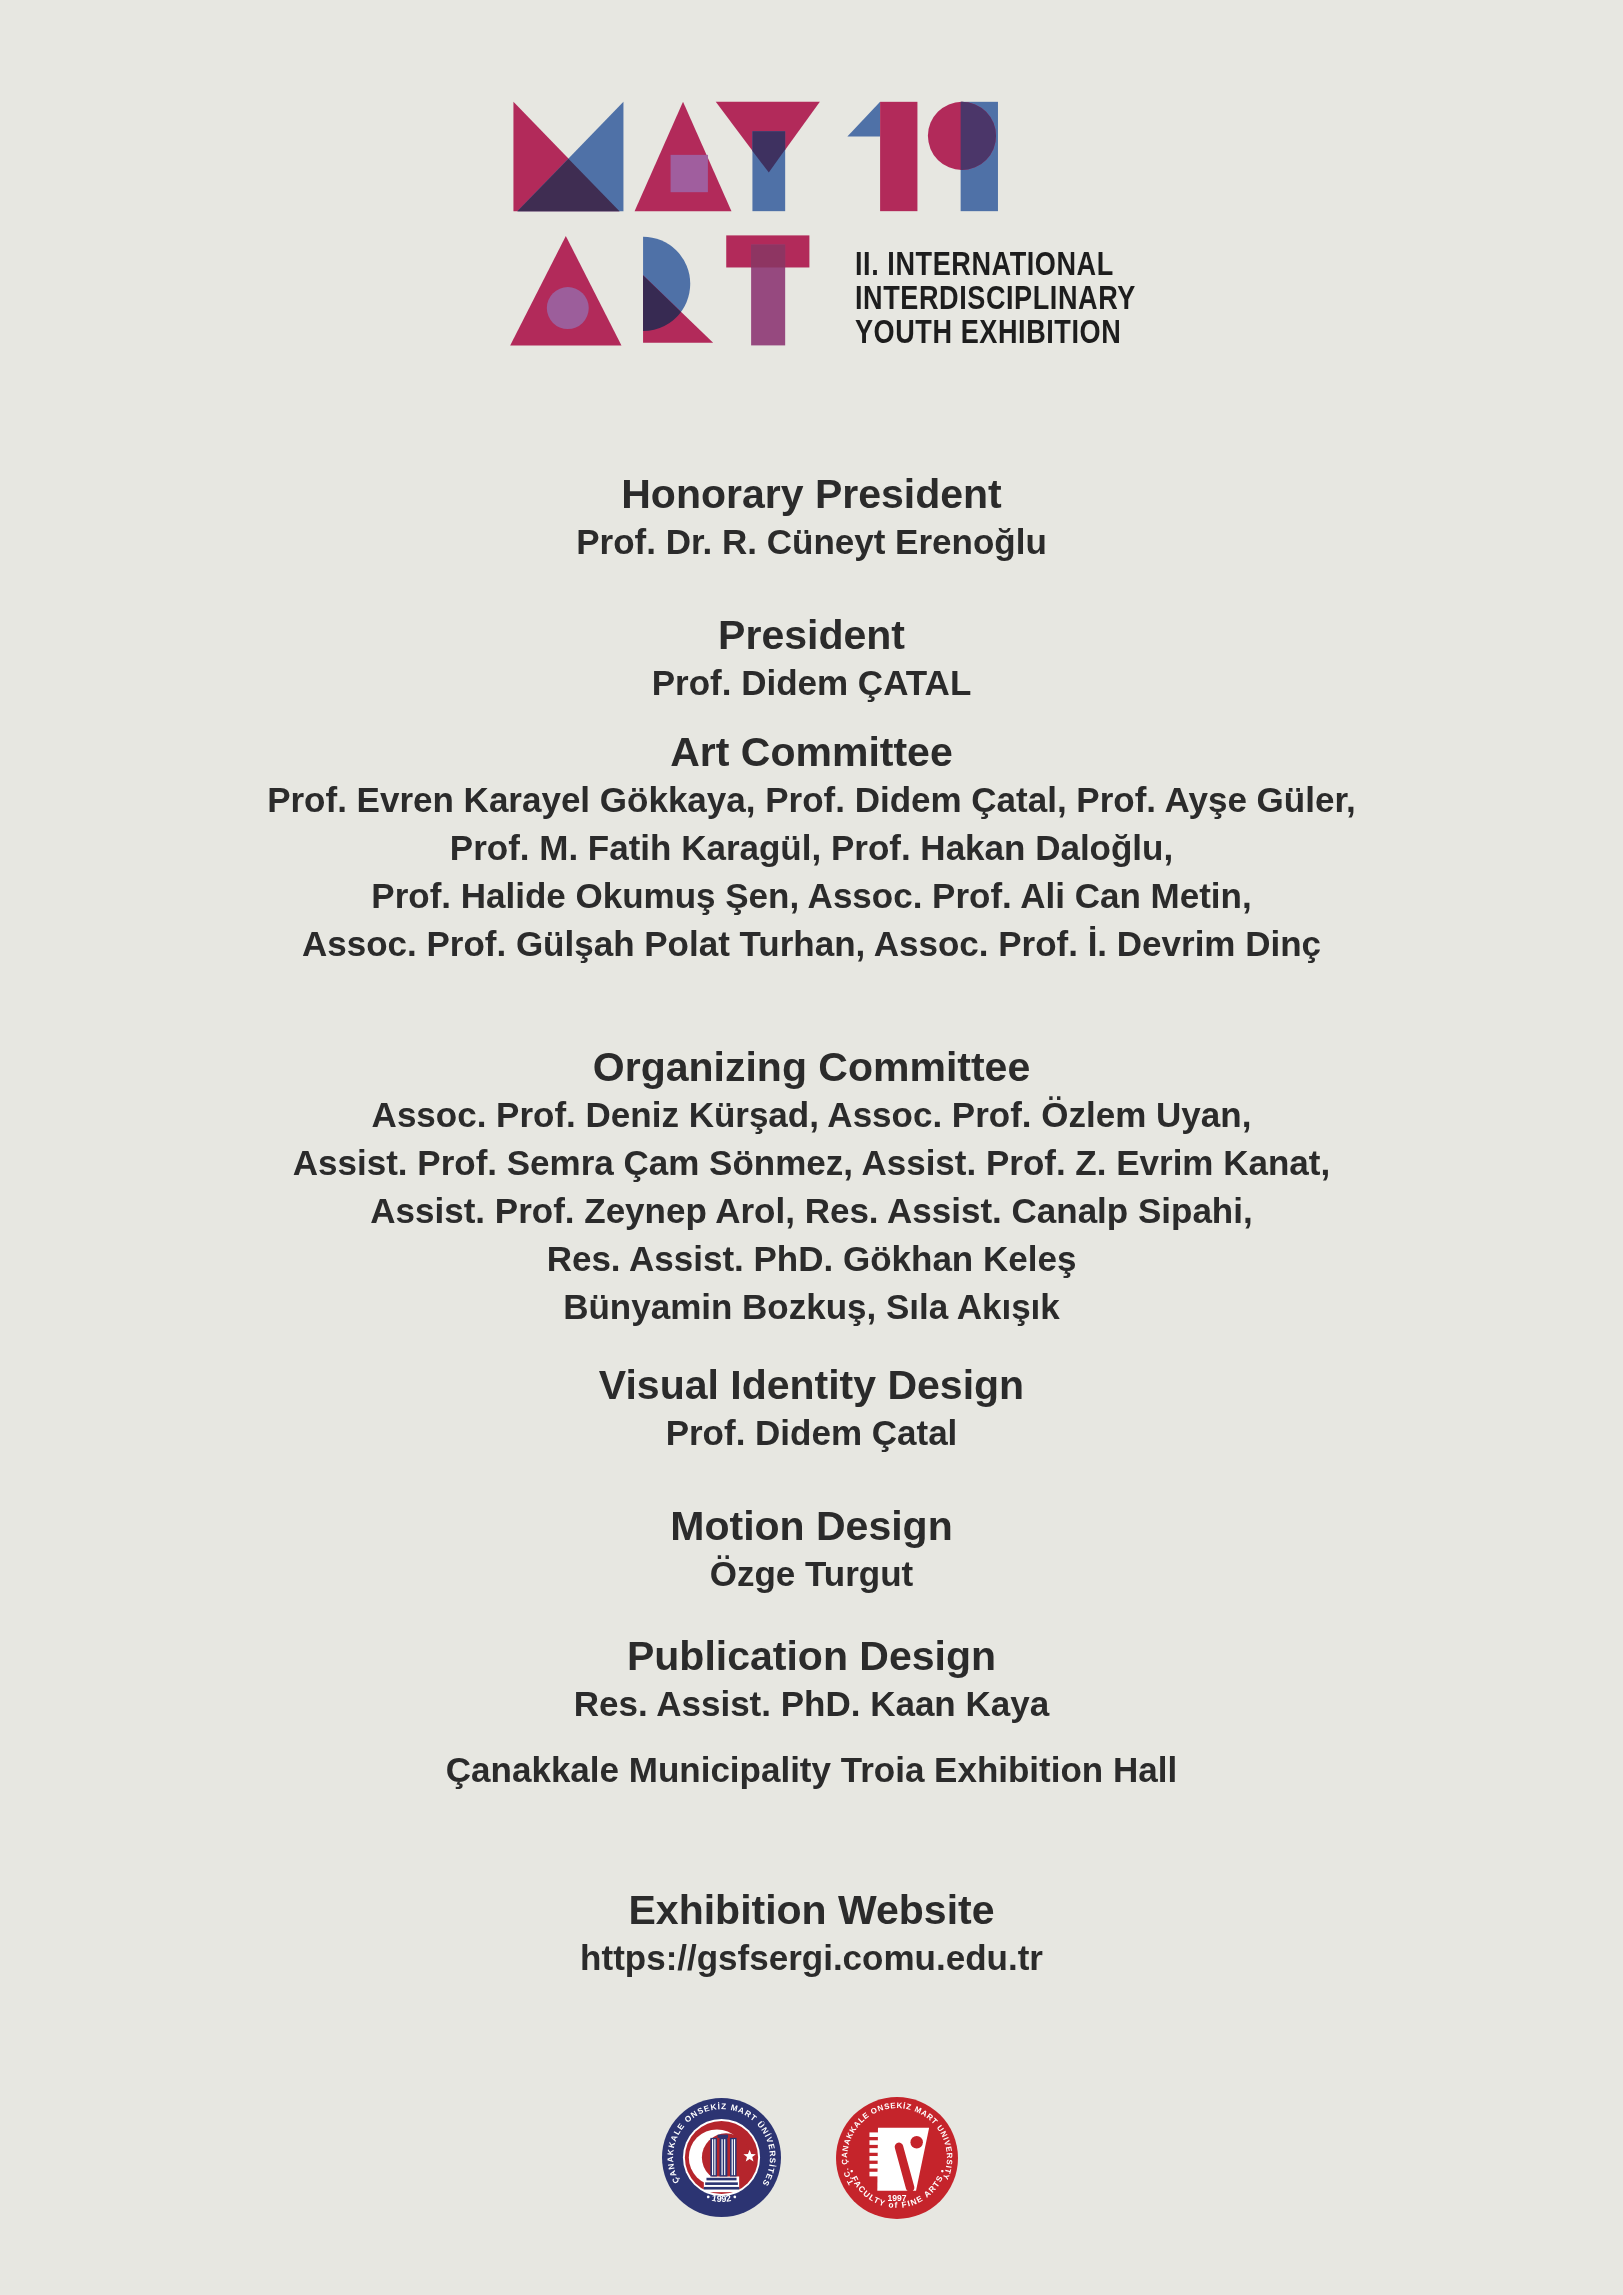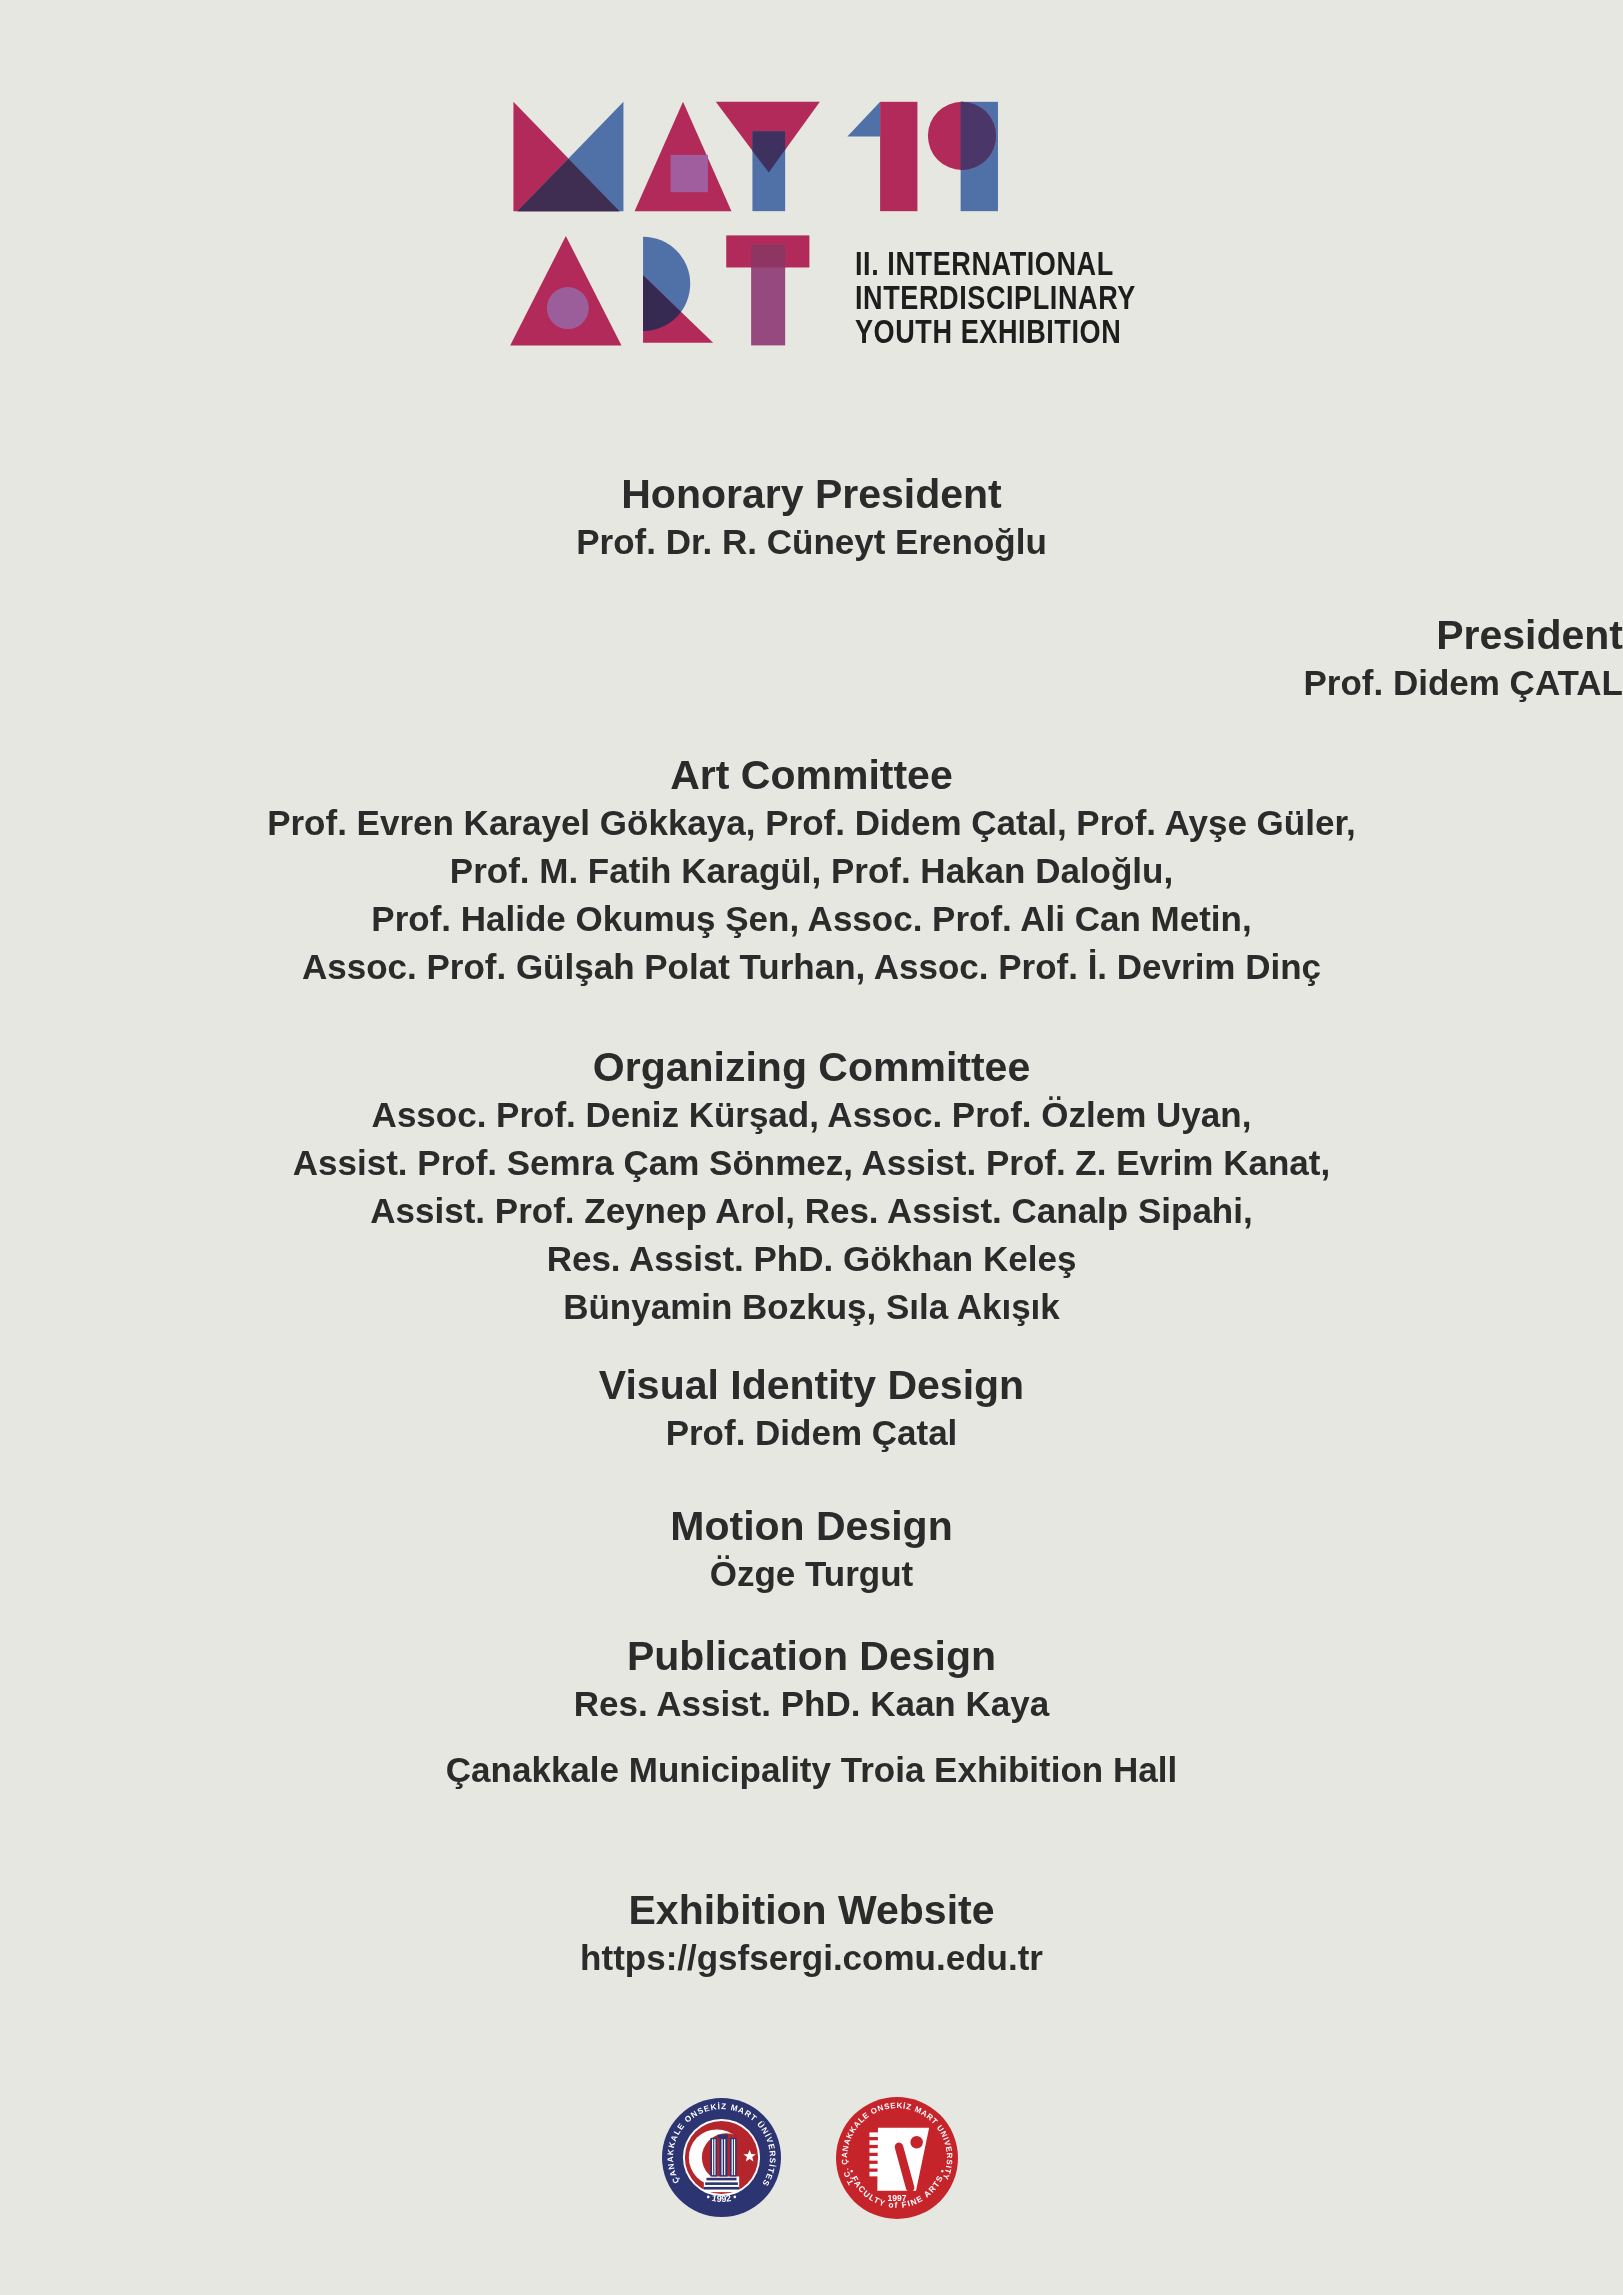--- a/index.html
+++ b/index.html
@@ -85,28 +85,28 @@
   </div>
 
   <div class="credits">
   <section class="credit-section" style="top: 470px;">
     <h2 class="section-heading">Honorary President</h2>
     <div class="section-lines">
           <div class="credit-line">Prof. Dr. R. Cüneyt Erenoğlu</div>
         </div>
   </section>
 
-  <section class="credit-section" style="top: 611px; text-align: right;">
+  <section class="credit-section" style="top: 611px;">
     <h2 class="section-heading">President</h2>
     <div class="section-lines">
           <div class="credit-line">Prof. Didem ÇATAL</div>
         </div>
   </section>
 
-  <section class="credit-section" style="top: 751px;">
+  <section class="credit-section" style="top: 728px;">
     <h2 class="section-heading">Art Committee</h2>
     <div class="section-lines">
           <div class="credit-line">Prof. Evren Karayel Gökkaya, Prof. Didem Çatal, Prof. Ayşe Güler,</div>
           <div class="credit-line">Prof. M. Fatih Karagül, Prof. Hakan Daloğlu,</div>
           <div class="credit-line">Prof. Halide Okumuş Şen, Assoc. Prof. Ali Can Metin,</div>
           <div class="credit-line">Assoc. Prof. Gülşah Polat Turhan,  Assoc. Prof. İ. Devrim Dinç</div>
         </div>
   </section>
 
   <section class="credit-section" style="top: 1043px;">

